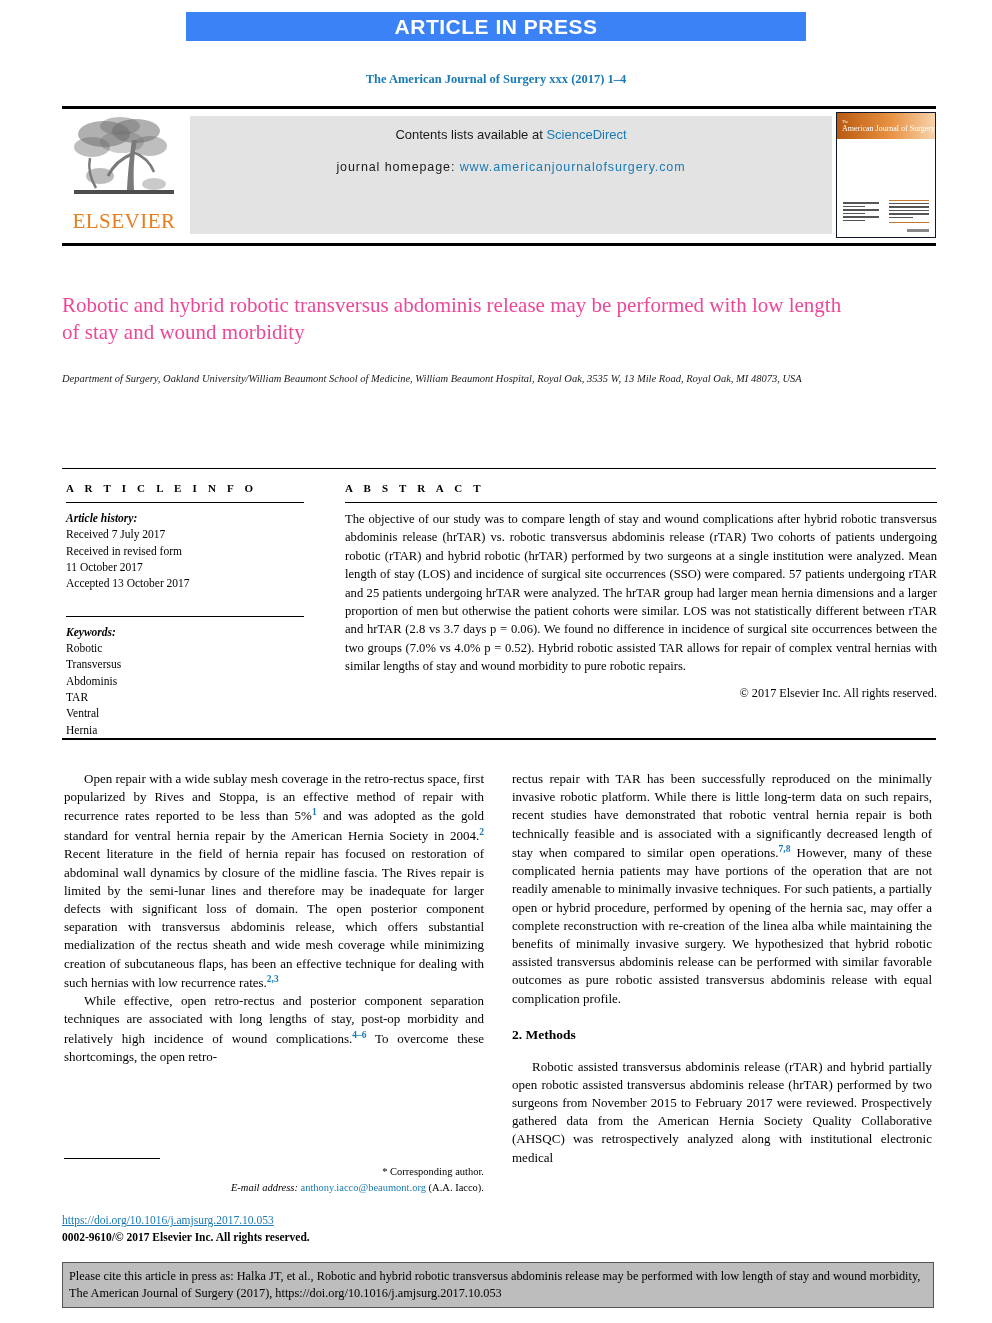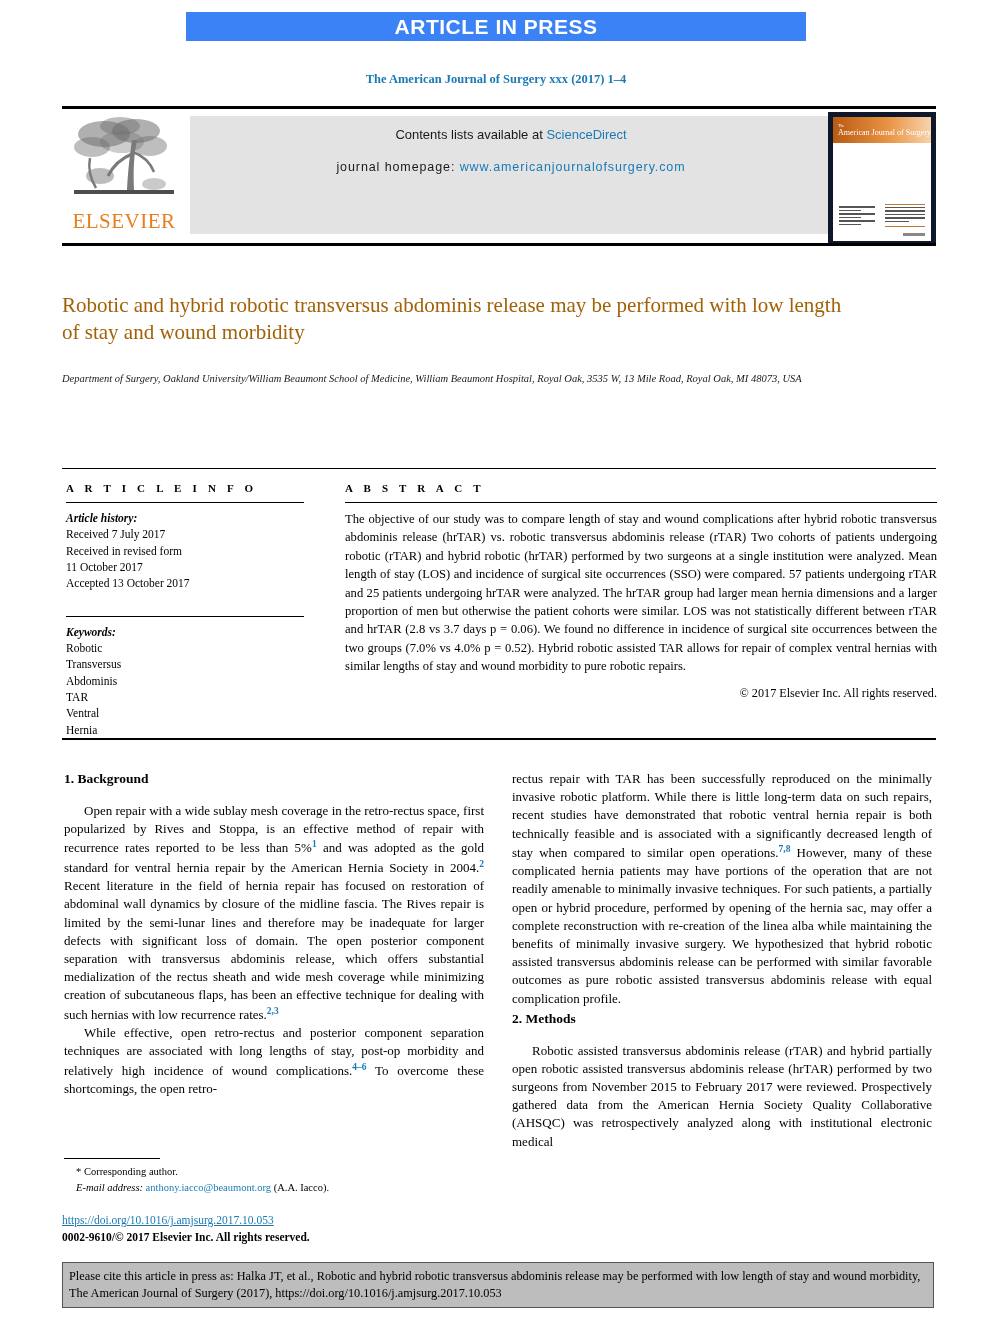--- a/index.html
+++ b/index.html
@@ -128,21 +128,21 @@
   .homepage-url {
     color: #1a7ab4;
     letter-spacing: 0.9px;
   }
   .cover-thumb {
     position: absolute;
     right: 0;
     top: 0;
     width: 98px;
     height: 124px;
-    border: 5px solid #0f172a;
+    border: 1px solid #0f172a;
     background: #ffffff;
     overflow: hidden;
   }
   .cover-head {
     height: 26px;
     background: linear-gradient(90deg, #b95a12 0%, #e89242 55%, #f7d3ab 100%);
     display: flex;
     flex-direction: column;
     justify-content: center;
     padding-left: 5px;
@@ -206,21 +206,21 @@
   .title-block {
     position: absolute;
     left: 62px;
     top: 292px;
     width: 800px;
   }
   .article-title {
     font-family: "Liberation Serif", serif;
     font-size: 21px;
     line-height: 1.30;
-    color: #a16207;
+    color: #ec4899;
     margin: 0;
     font-weight: normal;
   }
   .authors {
     margin-top: 14px;
     font-family: "Liberation Serif", serif;
     font-size: 17px;
     line-height: 1.35;
     color: #000000;
   }
@@ -316,21 +316,21 @@
     text-align: justify;
   }
   .body-col.left { left: 64px; }
   .body-col.right { left: 512px; }
 
   .sec-heading {
     font-weight: bold;
     font-size: 13.5px;
     margin: 0 0 13px 0;
   }
-  .sec-heading.spaced { margin-top: 2px; }
+  .sec-heading.spaced { margin-top: 18px; }
   p.para {
     margin: 0;
     text-indent: 20px;
   }
   p.para.noindent { text-indent: 0; }
   sup.cite {
     color: #1a7ab4;
     font-weight: bold;
     font-size: 9.5px;
   }
@@ -345,20 +345,21 @@
     background: #000000;
   }
   .footnotes {
     position: absolute;
     left: 64px;
     top: 1164px;
     width: 420px;
     font-family: "Liberation Serif", serif;
     font-size: 10.5px;
     line-height: 1.5;
+    text-align: right;
   }
   .fn-line { padding-left: 12px; }
   .fn-ital { font-style: italic; }
   .link-blue { color: #1a7ab4; }
   .doi-block {
     position: absolute;
     left: 62px;
     top: 1212px;
     width: 420px;
     font-family: "Liberation Serif", serif;
@@ -496,21 +497,20 @@
 <div class="abstract-col">
   <div class="sec-label">A B S T R A C T</div>
   <div class="thin-rule"></div>
   <div class="abstract-body">The objective of our study was to compare length of stay and wound complications after hybrid robotic transversus abdominis release (hrTAR) vs. robotic transversus abdominis release (rTAR) Two cohorts of patients undergoing robotic (rTAR) and hybrid robotic (hrTAR) performed by two surgeons at a single institution were analyzed. Mean length of stay (LOS) and incidence of surgical site occurrences (SSO) were compared. 57 patients undergoing rTAR and 25 patients undergoing hrTAR were analyzed. The hrTAR group had larger mean hernia dimensions and a larger proportion of men but otherwise the patient cohorts were similar. LOS was not statistically different between rTAR and hrTAR (2.8 vs 3.7 days p = 0.06). We found no difference in incidence of surgical site occurrences between the two groups (7.0% vs 4.0% p = 0.52). Hybrid robotic assisted TAR allows for repair of complex ventral hernias with similar lengths of stay and wound morbidity to pure robotic repairs.</div>
   <div class="copyright">© 2017 Elsevier Inc. All rights reserved.</div>
 </div>
 
 <div class="rule-abs-bottom"></div>
 
 <div class="body-col left">
-  <div class="sec-heading">1. Background</div>
   <p class="para"><span>Open repair with a wide sublay mesh coverage in the retro-rectus space, first popularized by Rives and Stoppa, is an effective method of repair with recurrence rates reported to be less than 5%</span><sup class="cite">1</sup><span> and was adopted as the gold standard for ventral hernia repair by the American Hernia Society in 2004.</span><sup class="cite">2</sup><span> Recent literature in the field of hernia repair has focused on restoration of abdominal wall dynamics by closure of the midline fascia. The Rives repair is limited by the semi-lunar lines and therefore may be inadequate for larger defects with significant loss of domain. The open posterior component separation with transversus abdominis release, which offers substantial medialization of the rectus sheath and wide mesh coverage while minimizing creation of subcutaneous flaps, has been an effective technique for dealing with such hernias with low recurrence rates.</span><sup class="cite">2,3</sup></p>
   <p class="para"><span>While effective, open retro-rectus and posterior component separation techniques are associated with long lengths of stay, post-op morbidity and relatively high incidence of wound complications.</span><sup class="cite">4–6</sup><span> To overcome these shortcomings, the open retro-</span></p>
 </div>
 
 <div class="body-col right">
   <p class="para noindent"><span>rectus repair with TAR has been successfully reproduced on the minimally invasive robotic platform. While there is little long-term data on such repairs, recent studies have demonstrated that robotic ventral hernia repair is both technically feasible and is associated with a significantly decreased length of stay when compared to similar open operations.</span><sup class="cite">7,8</sup><span> However, many of these complicated hernia patients may have portions of the operation that are not readily amenable to minimally invasive techniques. For such patients, a partially open or hybrid procedure, performed by opening of the hernia sac, may offer a complete reconstruction with re-creation of the linea alba while maintaining the benefits of minimally invasive surgery. We hypothesized that hybrid robotic assisted transversus abdominis release can be performed with similar favorable outcomes as pure robotic assisted transversus abdominis release with equal complication profile.</span></p>
   <div class="sec-heading spaced">2. Methods</div>
   <p class="para">Robotic assisted transversus abdominis release (rTAR) and hybrid partially open robotic assisted transversus abdominis release (hrTAR) performed by two surgeons from November 2015 to February 2017 were reviewed. Prospectively gathered data from the American Hernia Society Quality Collaborative (AHSQC) was retrospectively analyzed along with institutional electronic medical</p>
 </div>
 

